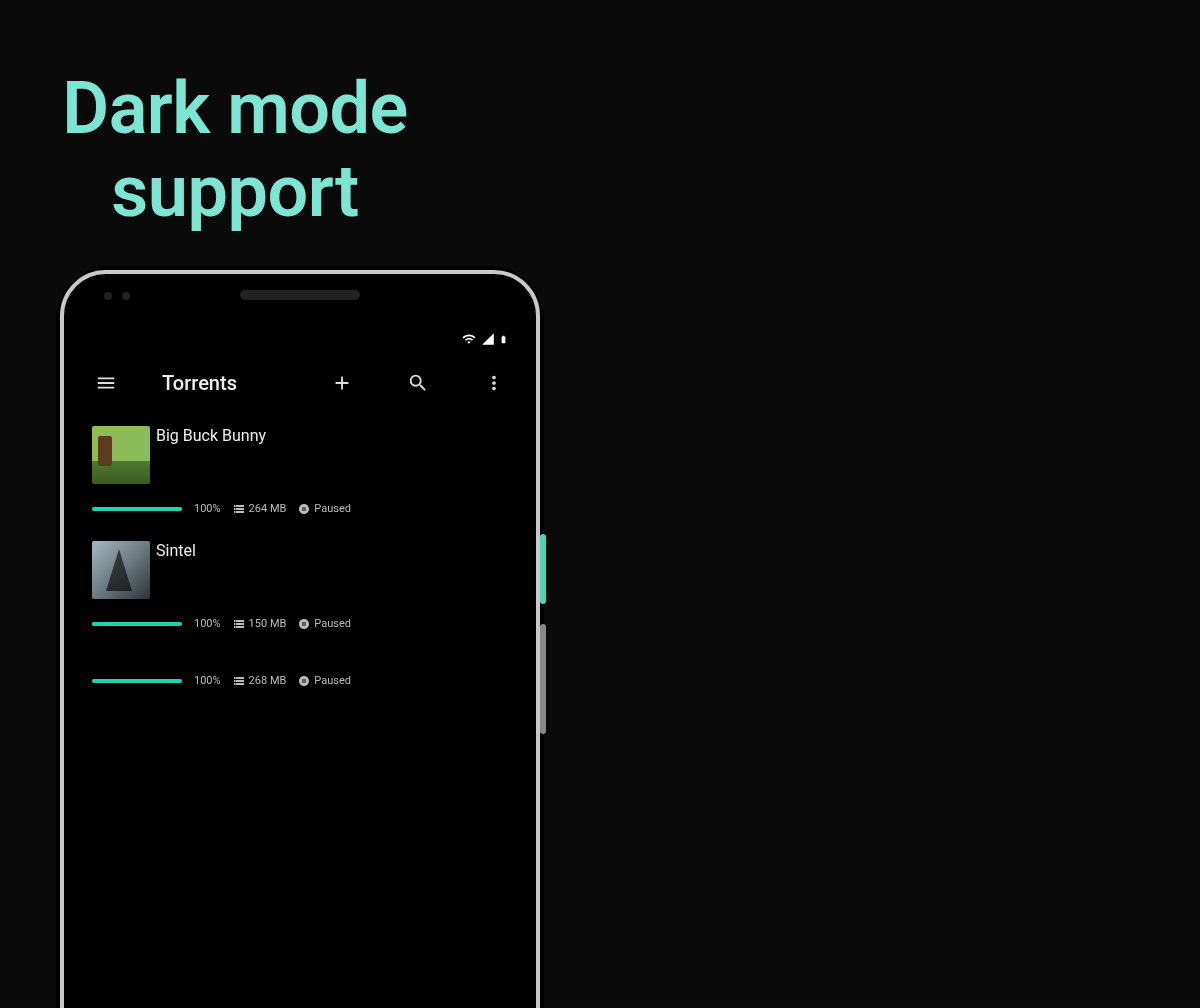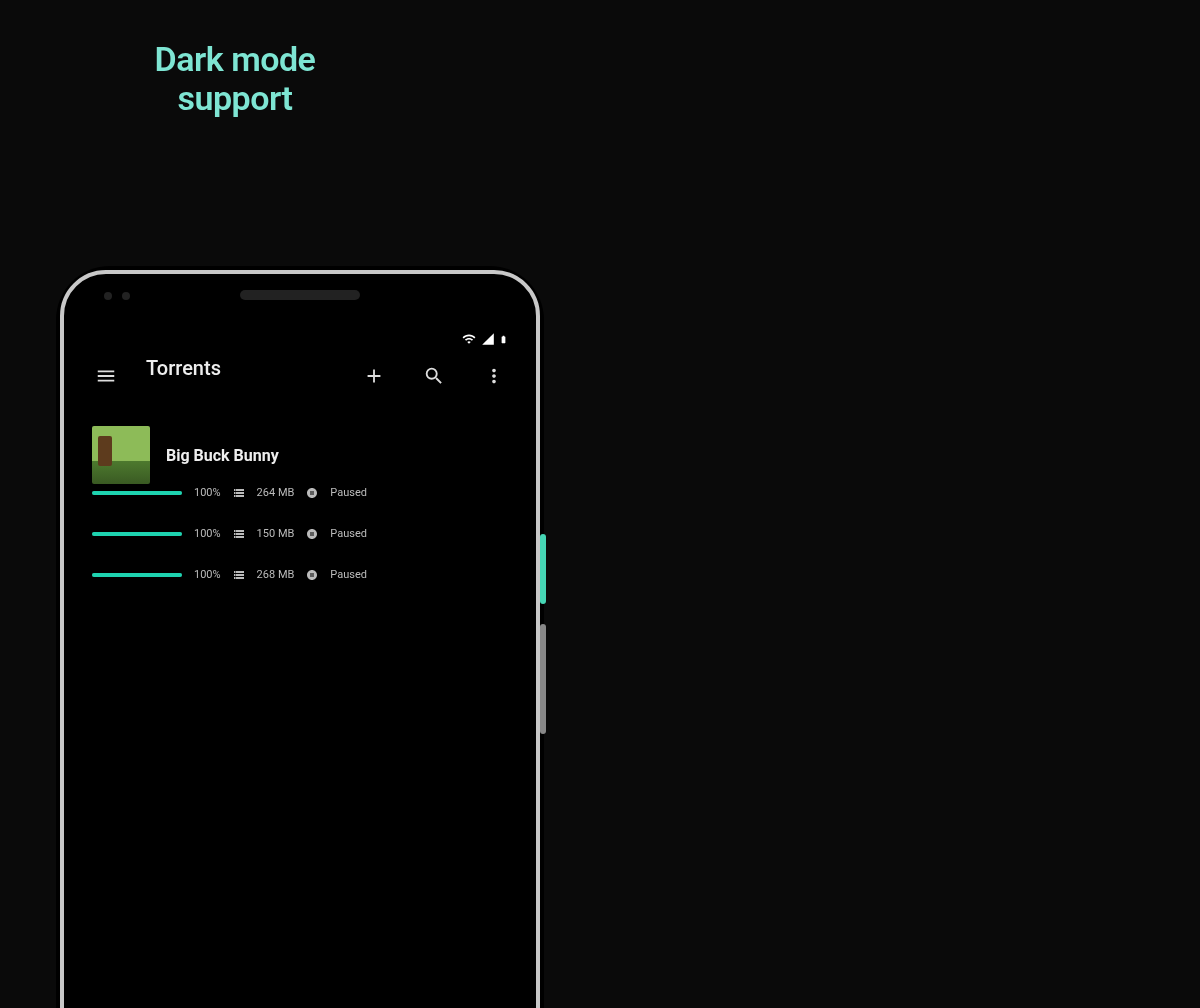--- a/index.html
+++ b/index.html
@@ -15,26 +15,27 @@
   .panel-left, .panel-right {
     position: absolute;
     top: 0;
     bottom: 0;
   }
   .panel-left  { left: 0;  width: 590px; }
   .panel-right { right: 0; width: 590px; }
 
   .headline {
     color: #7ee5d3;
-    font-size: 34px;
+    font-size: 72px;
     font-weight: 600;
     text-align: center;
     line-height: 1.15;
     position: absolute;
     letter-spacing: -0.5px;
+    margin-top: 28px;
   }
   .headline-left  { left: 50px; top: 40px; width: 370px; }
 
   
   .phone {
     position: absolute;
     width: 480px;
     background: #000;
     border: 4px solid #c8c8c8;
     border-radius: 46px;
@@ -65,34 +66,34 @@
   .camdots { position:absolute; top:18px; left:40px; display:flex; gap:10px;}
   .camdots span{ width:8px;height:8px;border-radius:50%;background:#222;display:block;}
   .screen { position:absolute; left:14px; right:14px; top:48px; bottom:14px; background:#000; border-radius:20px; overflow:hidden;}
 
   .phone-left  { left:60px;  top:270px; height:900px; }
 
   
   .status-bar { height:34px; display:flex; justify-content:flex-end; align-items:center; padding:0 14px; gap:4px;}
   .status-bar svg { fill:#fff; }
 
-  .app-bar { height:54px; display:flex; padding:0 8px; gap:20px;}
+  .app-bar { height:54px; display:flex; align-items:center; padding:0 8px; gap:36px;}
   .app-bar .title { font-size:20px; font-weight:500; color:#eee;}
   .app-bar .spacer { flex:1; }
   .app-bar .icon-btn { width:40px; height:40px; display:flex; align-items:center; justify-content:center; }
   .app-bar .icon-btn svg { fill:#ddd; }
 
   .torrent { padding:16px 14px 10px; }
-  .torrent .row1 { display:flex; align-items:center; gap:16px;font-weight:bold; }
+  .torrent .row1 { display:flex; gap:6px; }
   .thumb { width:58px; height:58px; border-radius:2px; background:#333; overflow:hidden; flex-shrink:0;}
   .torrent .name { font-size:16px; color:#eee; }
-  .torrent .row2 { display:flex; align-items:center; gap:12px; margin-top:2px; font-size:11px; color:#bbb;}
+  .torrent .row2 { display:flex; align-items:center; gap:12px; margin-top:18px; font-size:11px; color:#bbb;}
   .progress { width:90px; height:4px; background:#1b4d45; position:relative; border-radius:2px;}
   .progress .fill { position:absolute; inset:0; background:#1ed3b0; border-radius:2px;}
-  .meta-ico { display:flex; align-items:center; gap:12px;justify-content:flex-end;}
+  .meta-ico { display:flex; align-items:center; gap:4px;justify-content:flex-end;}
   .meta-ico svg{ fill:#bbb; }
 
   
   .thumb-bbb { background:linear-gradient(to bottom,#8dbb58 0%,#8dbb58 60%,#4d7a2e 60%,#3a5a23 100%); position:relative;}
   .thumb-bbb::after{content:"";position:absolute;left:6px;top:10px;width:14px;height:30px;background:#5d3b1d;border-radius:2px;}
   .thumb-sintel{ background:linear-gradient(135deg,#a8b8c0 0%,#6d7b82 50%,#2d3438 100%); position:relative;}
   .thumb-sintel::after{content:"";position:absolute;left:14px;top:8px;width:26px;height:42px;background:rgba(0,0,0,.6);clip-path:polygon(50% 0,100% 100%,0 100%);}
   .thumb-tears{ background:linear-gradient(to bottom,#0c1418,#132028 60%,#18323a); position:relative;}
   .thumb-tears::after{content:"";position:absolute;left:6px;top:24px;font-size:6px;color:#93f0ff;letter-spacing:.5px;}
 </style>
@@ -171,20 +172,24 @@
           <span class="meta-ico">
             <svg width="12" height="12" viewBox="0 0 24 24">
                 <path d="M12 2C6.48 2 2 6.48 2 12s4.48 10 10 10 10-4.48 10-10S17.52 2 12 2zm-1 14H9V8h2v8zm4 0h-2V8h2v8z"></path>
               </svg>
             <span>Paused</span>
           </span>
         </div>
       </div>
 
       <div class="torrent">
+        <div class="row1">
+          <div class="thumb thumb-sintel"></div>
+          <div class="name">Sintel</div>
+        </div>
         <div class="row2">
           <div class="progress">
               <div class="fill"></div>
             </div>
           <span>100%</span>
           <span class="meta-ico">
             <svg width="12" height="12" viewBox="0 0 24 24">
                 <path d="M2 20h20v-4H2v4zm2-3h2v2H4v-2zM2 4v4h20V4H2zm4 3H4V5h2v2zm-4 7h20v-4H2v4zm2-3h2v2H4v-2z"></path>
               </svg>
             <span>150 MB</span>

